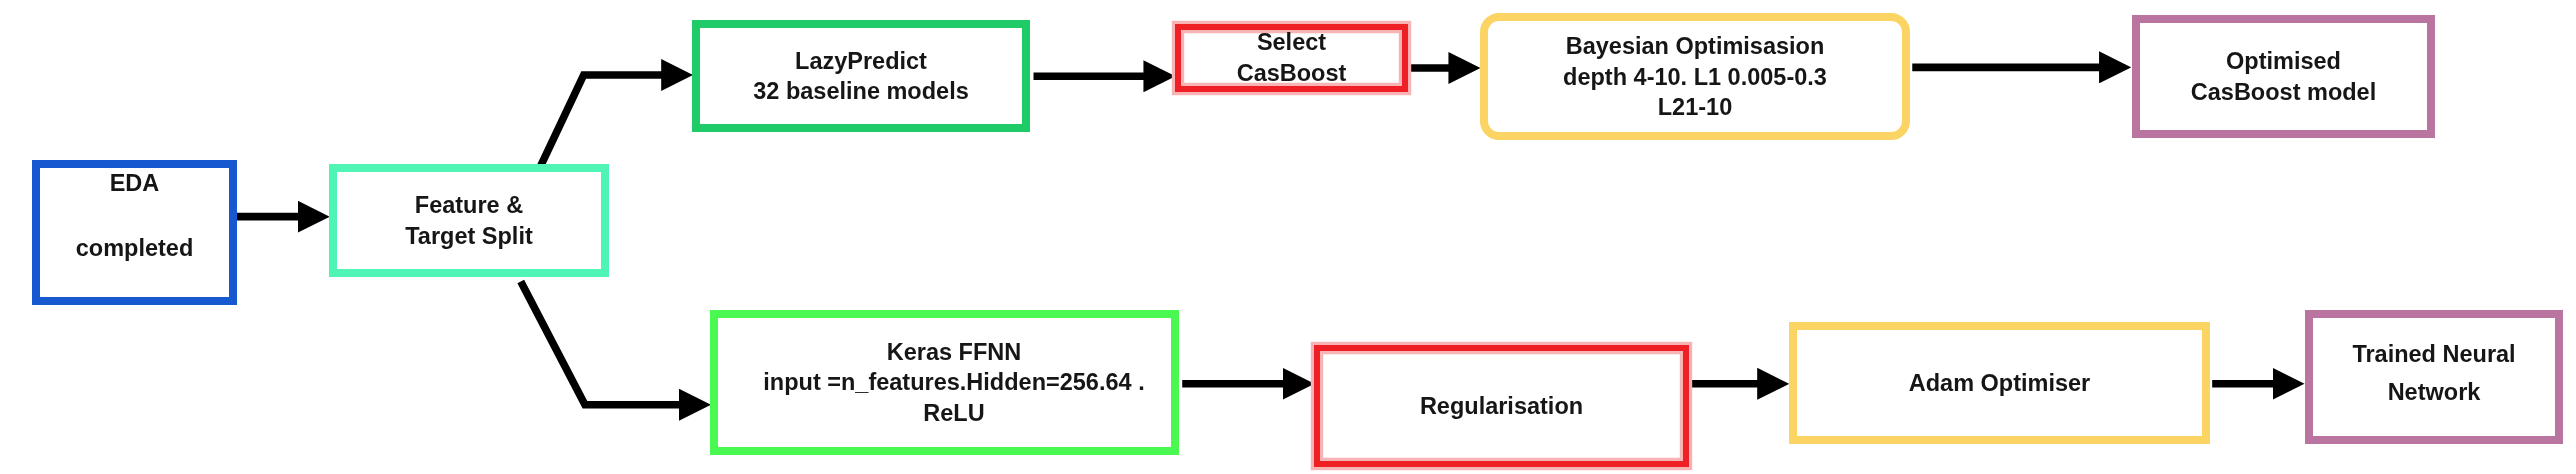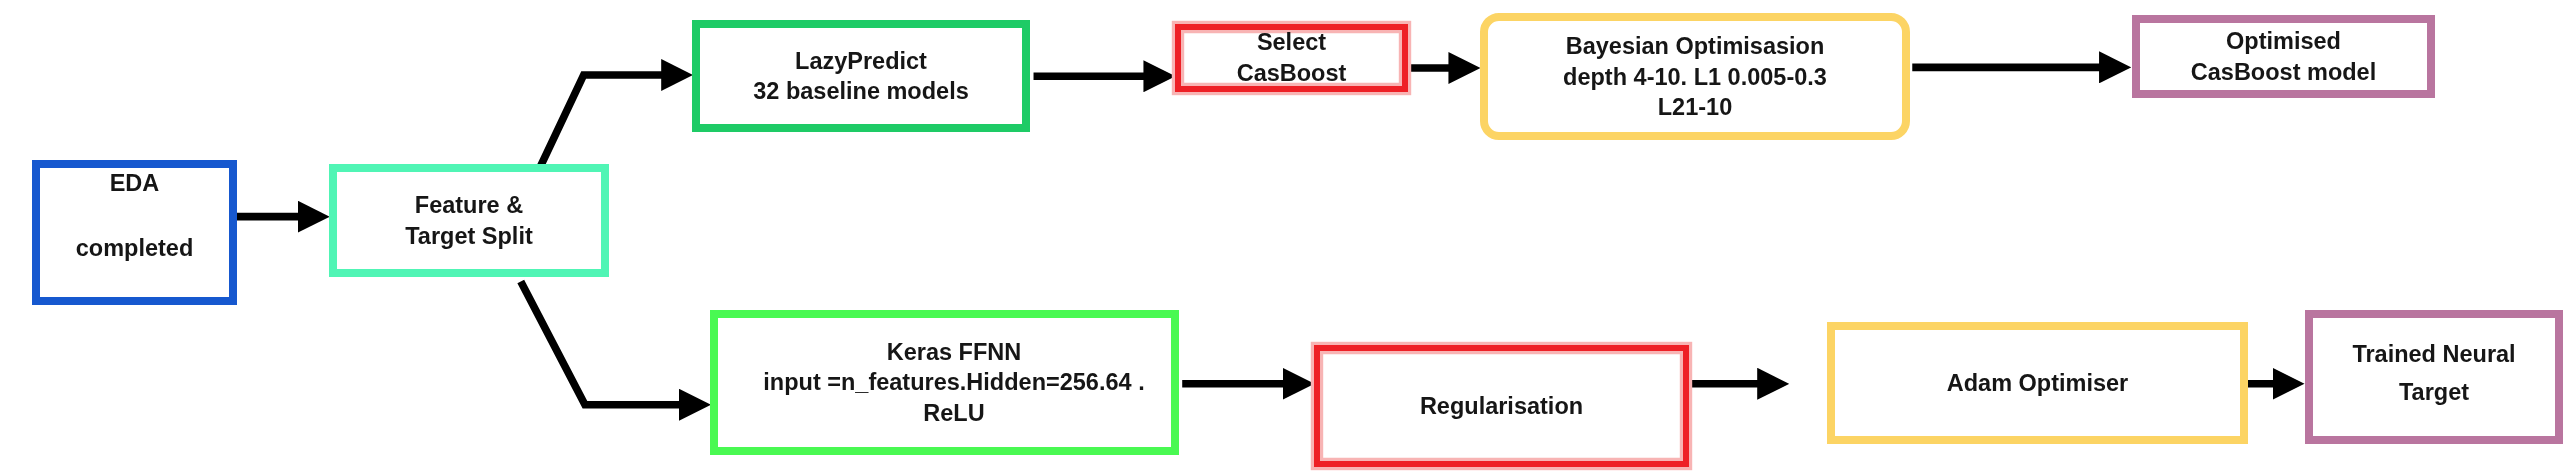--- a/index.html
+++ b/index.html
@@ -27,21 +27,21 @@
   .halo-red{
     border-width:6.4px;
     box-shadow:0 0 0 3.2px #f8b4b4, inset 0 0 0 3.2px #f8b4b4;
   }
   
   .n-eda      {left:32px;  top:160px; width:205px; height:145px;justify-content:space-between;}
   .n-feature  {left:329px; top:164px; width:280px; height:113px;}
   .n-lazy     {left:692px;top:20px;  width:338px; height:112px;}
   .n-select   {left:1175px;top:23.5px;  width:233px; height:68px;}
   .n-bayes    {left:1480px;top:13.4px;  width:430px; height:127px;}
-  .n-optimised{left:2132px;top:15.3px;  width:303px; height:83px;}
+  .n-optimised{left:2132px;top:15.3px;  width:303px; height:123px;}
   .n-keras    {left:710px;top:310px; width:469px; height:145px;padding-left:19px;}
   .n-regular  {left:1314px;top:322px; width:375px; height:122px;}
   .n-adam     {left:1789px;top:322px; width:421px; height:122px;}
   .n-trained  {left:2305px;top:310px; width:258px; height:134px;gap:8px;}
 </style>
 </head>
 <body>
 
 <div class="canvas">
 
@@ -104,25 +104,25 @@
     <span class="line">Keras FFNN</span>
     <span class="line">input =n_features.Hidden=256.64 .</span>
     <span class="line">ReLU</span>
   </div>
 
   <div class="node n-regular halo-red" style="border-color: rgb(238, 32, 38); margin-top: 23px;">
     <span class="line">Regularisation</span>
     <span class="line"></span>
   </div>
 
-  <div class="node n-adam" style="border-color: rgb(252, 212, 100); margin-left: 38px;">
+  <div class="node n-adam" style="border-color: rgb(252, 212, 100);">
     <span class="line">Adam Optimiser</span>
     <span class="line"></span>
   </div>
 
   <div class="node n-trained" style="border-color: rgb(185, 117, 159);">
     <span class="line">Trained Neural</span>
-    <span class="line">Target</span>
+    <span class="line">Network</span>
     <span class="line"></span>
   </div>
 
 </div>
 
 
 </body></html>

